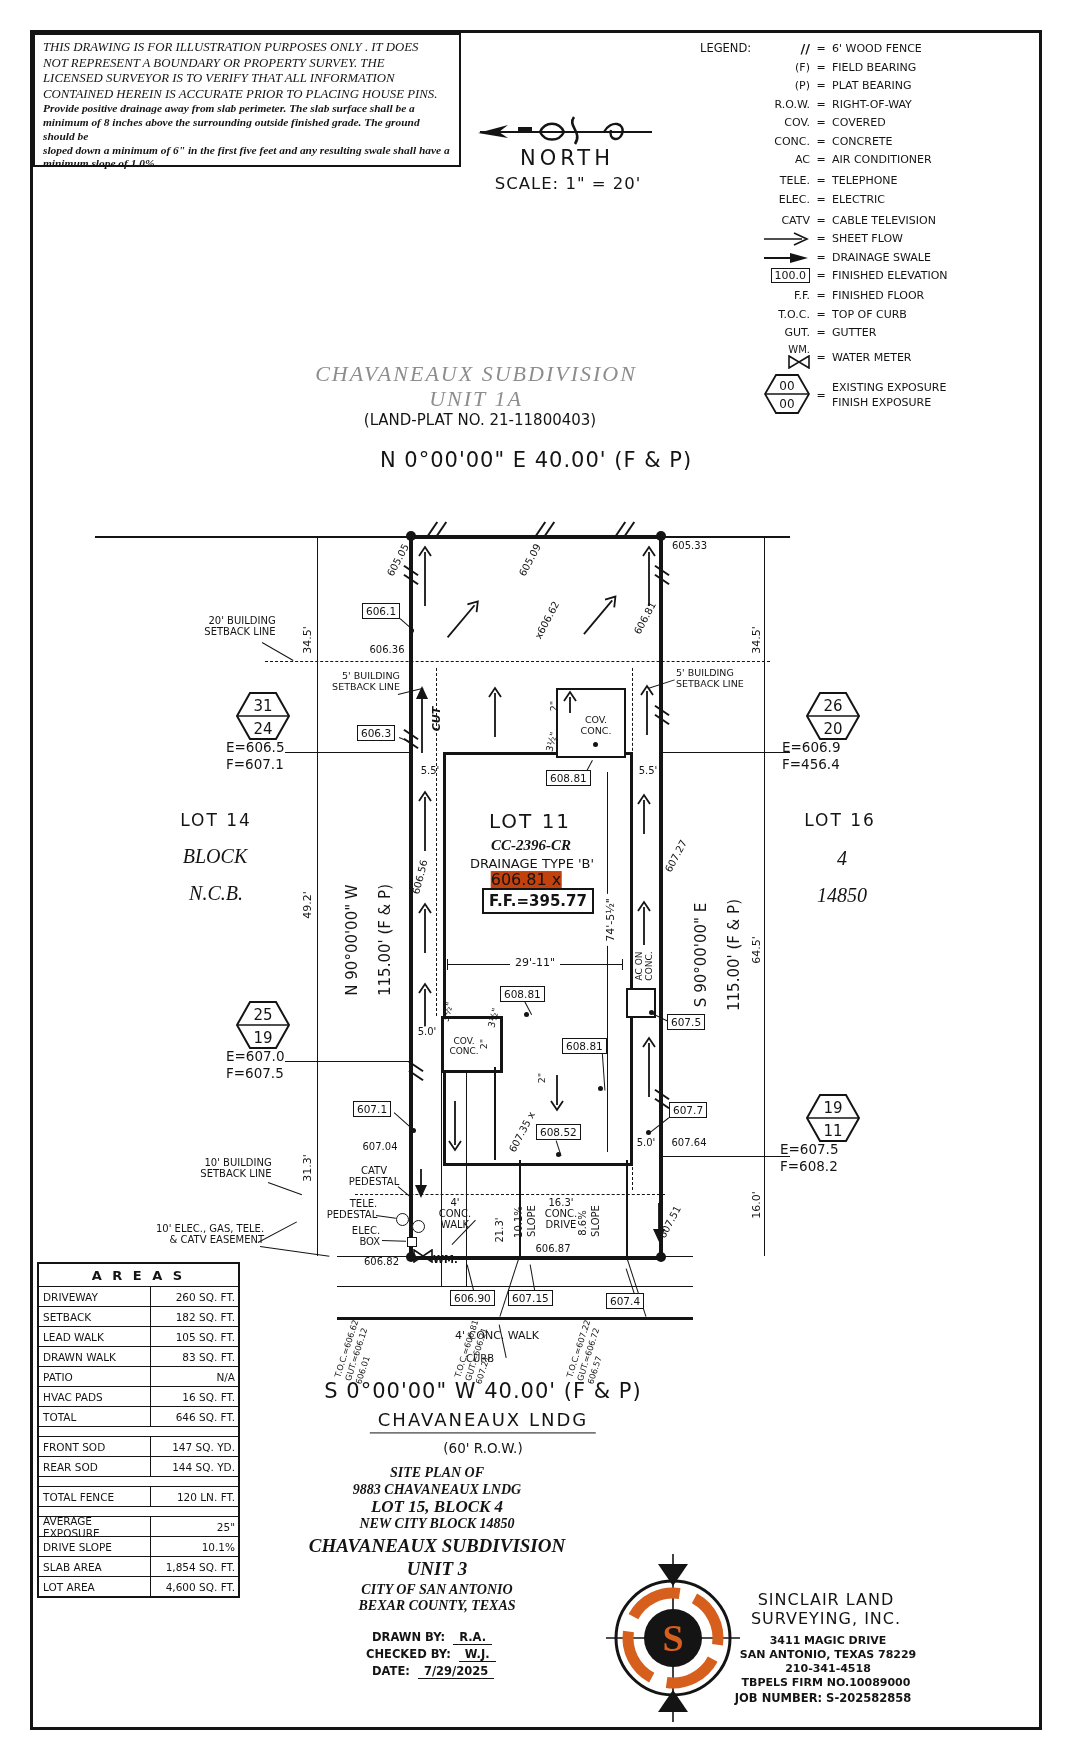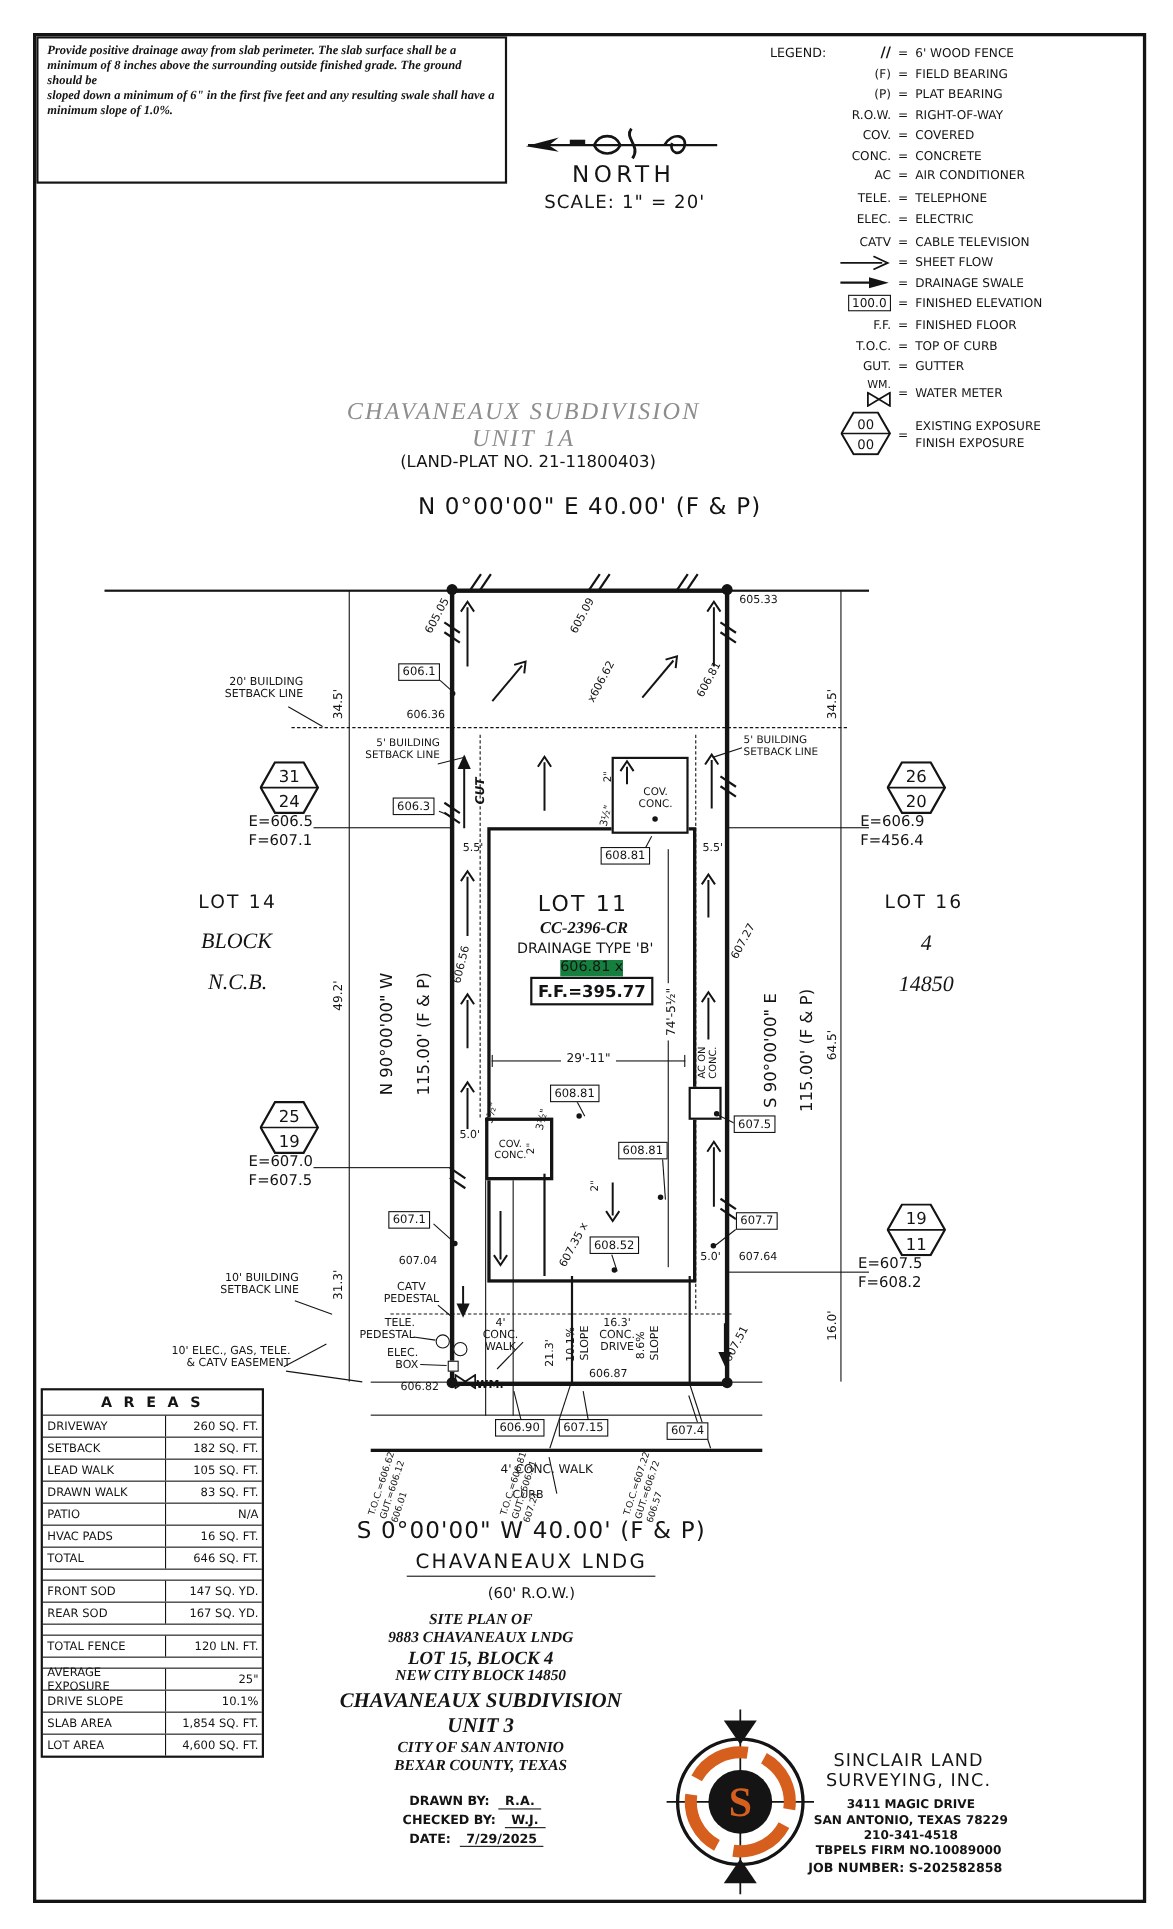--- a/index.html
+++ b/index.html
@@ -34,20 +34,24 @@
   .tbl-sep{height:9px;border-top:1px solid #141414}
   .tbl-lab{flex:1;padding-left:4px}
   .tbl-val{width:84px;border-left:1px solid #141414;text-align:right;padding-right:3px;height:100%;display:flex;align-items:center;justify-content:flex-end}
 </style>
 </head>
 <body>
 
 <div class="abs" style="left:30px;top:30px;width:1006px;height:1694px;border:3.5px solid #141414"></div>
 
 <div class="abs" style="left:33px;top:33px;width:428px;height:134px;border:2.5px solid #141414;background:#fff;padding:5px 8px;box-sizing:border-box">
+  <div class="ser" style="font-style:italic;font-size:12.8px;line-height:1.22;white-space:pre-line">THIS DRAWING IS FOR ILLUSTRATION PURPOSES ONLY . IT DOES
+NOT REPRESENT A BOUNDARY OR PROPERTY SURVEY. THE
+LICENSED SURVEYOR IS TO VERIFY THAT ALL INFORMATION
+CONTAINED HEREIN IS ACCURATE PRIOR TO PLACING HOUSE PINS.</div>
   <div class="ser" style="font-style:italic;font-size:11.4px;line-height:1.2;white-space:pre-line;font-weight:bold">Provide positive drainage away from slab perimeter. The slab surface shall be a
 minimum of 8 inches above the surrounding outside finished grade. The ground should be
 sloped down a minimum of 6" in the first five feet and any resulting swale shall have a
 minimum slope of 1.0%.</div>
 </div>
 
 <svg class="abs" style="left:478px;top:114px" width="178" height="32" viewBox="0 0 178 32">
   <line x1="2" y1="18" x2="174" y2="18" stroke="#141414" stroke-width="2"></line>
   <polygon points="0,19 30,11 21,18 30,24" fill="#141414"></polygon>
   <path d="M62,18 c5,-11 19,-11 24,0 c-5,10 -19,10 -24,0 Z" fill="none" stroke="#141414" stroke-width="2.4"></path>
@@ -387,21 +391,21 @@
 <div class="l c" style="left:648px;top:771px;font-size:10px">5.5'</div>
 <div class="l" style="left:676px;top:668px;font-size:9.5px">5' BUILDING
 SETBACK LINE</div>
 <div class="leader" style="left:648px;top:688px;width:28px;--r:-18deg"></div>
 <div class="l c" style="left:420px;top:877px;--r:-76deg;font-size:10px">606.56</div>
 <div class="l c" style="left:676px;top:856px;--r:-62deg;font-size:10px">607.27</div>
 
 <div class="l c" style="left:530px;top:821px;font-size:20px;letter-spacing:2px;background:#fff;padding:0 4px">LOT 11</div>
 <div class="l c ser" style="left:531px;top:845px;font-size:15px;font-weight:bold;font-style:italic;background:#fff;padding:0 4px">CC-2396-CR</div>
 <div class="l c" style="left:532px;top:864px;font-size:13px;background:#fff;padding:0 4px">DRAINAGE TYPE 'B'</div>
-<div class="l c" style="left:538px;top:880px;font-size:13px;background:#15803d">606.81 x</div>
+<div class="l c" style="left:526px;top:880px;font-size:16px;background:#c2410c">606.81 x</div>
 <div class="ebox ff" style="left:482px;top:888px">F.F.=395.77</div>
 
 <div class="l c tc" style="left:596px;top:726px;font-size:9.5px">COV.
 CONC.</div>
 <div class="l c" style="left:554px;top:706px;--r:-90deg;font-size:9.5px">2"</div>
 <div class="l c" style="left:552px;top:742px;--r:-76deg;font-size:9.5px">3½"</div>
 
 <div class="ebox" style="left:546px;top:770px">608.81</div>
 <div class="leader" style="left:586px;top:772px;width:14px;--r:-62deg"></div>
 <div class="sdot" style="left:593px;top:742px"></div>
@@ -541,21 +545,21 @@
       <span class="tbl-lab">TOTAL</span>
       <span class="tbl-val">646 SQ. FT.</span>
     </div>
   <div class="tbl-sep"></div>
   <div class="tbl-row">
       <span class="tbl-lab">FRONT SOD</span>
       <span class="tbl-val">147 SQ. YD.</span>
     </div>
   <div class="tbl-row">
       <span class="tbl-lab">REAR SOD</span>
-      <span class="tbl-val">167 SQ. YD.</span>
+      <span class="tbl-val">144 SQ. YD.</span>
     </div>
   <div class="tbl-sep"></div>
   <div class="tbl-row">
       <span class="tbl-lab">TOTAL FENCE</span>
       <span class="tbl-val">120 LN. FT.</span>
     </div>
   <div class="tbl-sep"></div>
   <div class="tbl-row">
       <span class="tbl-lab">AVERAGE EXPOSURE</span>
       <span class="tbl-val">25"</span>

